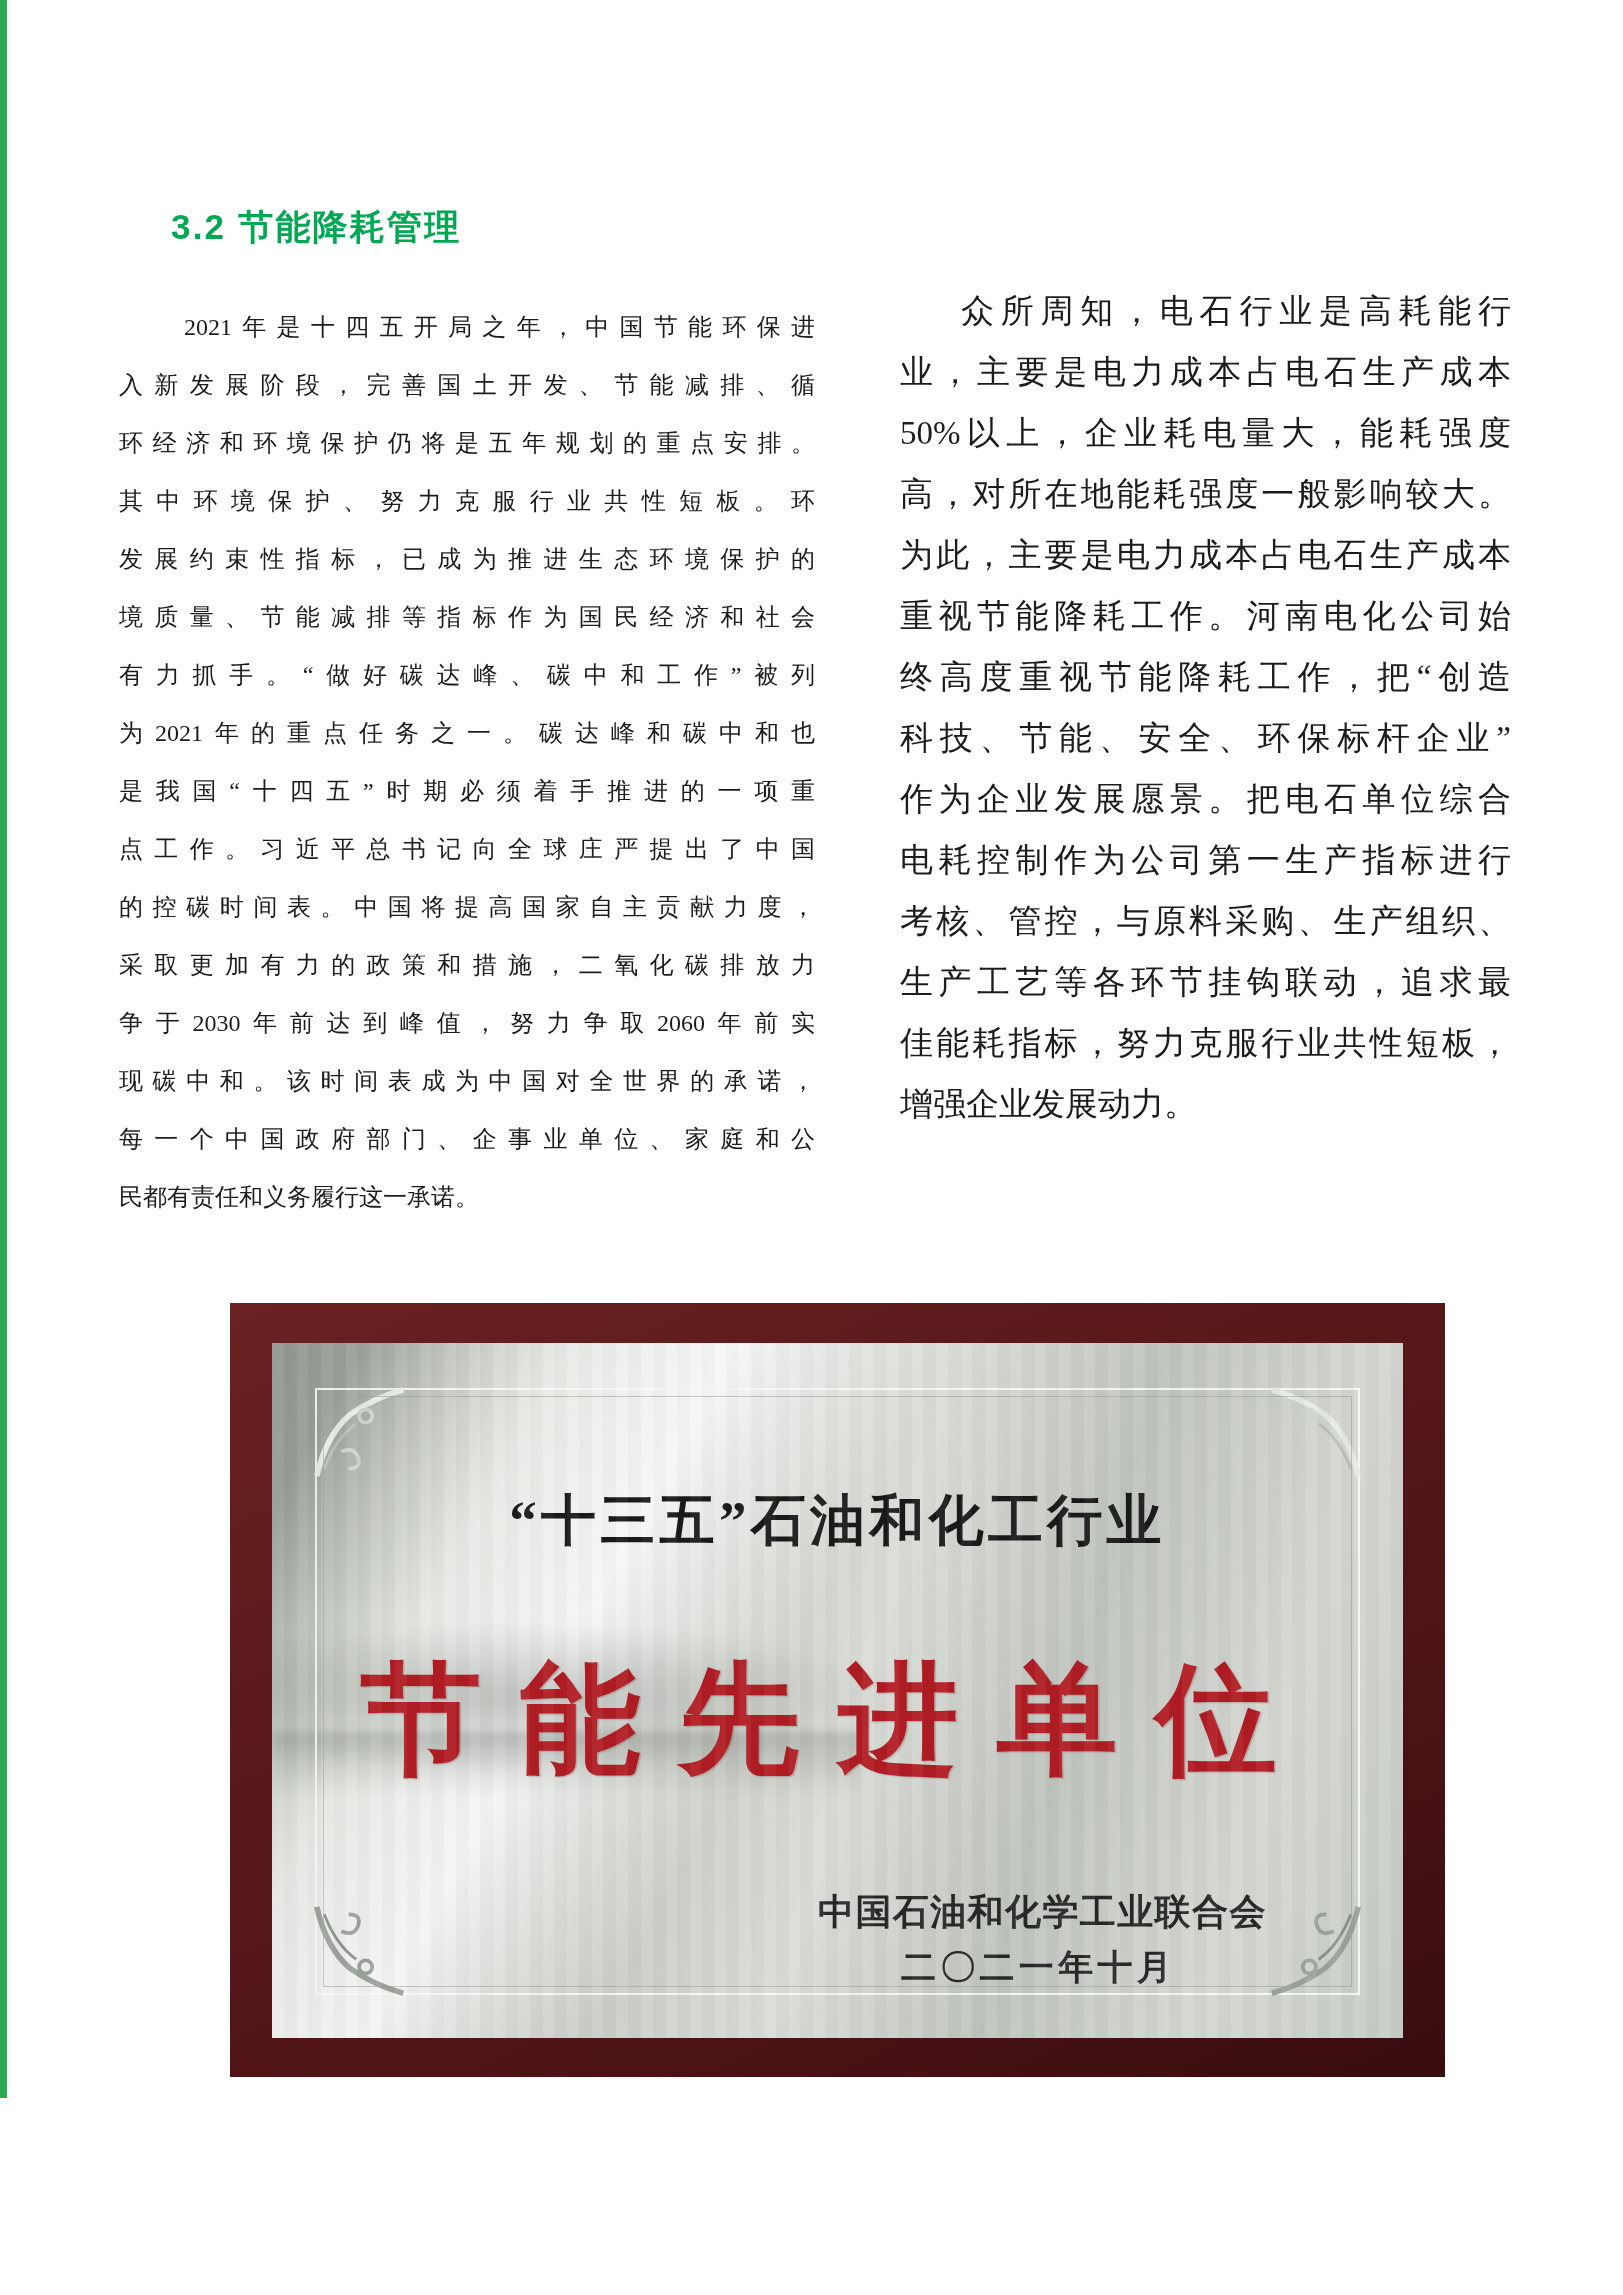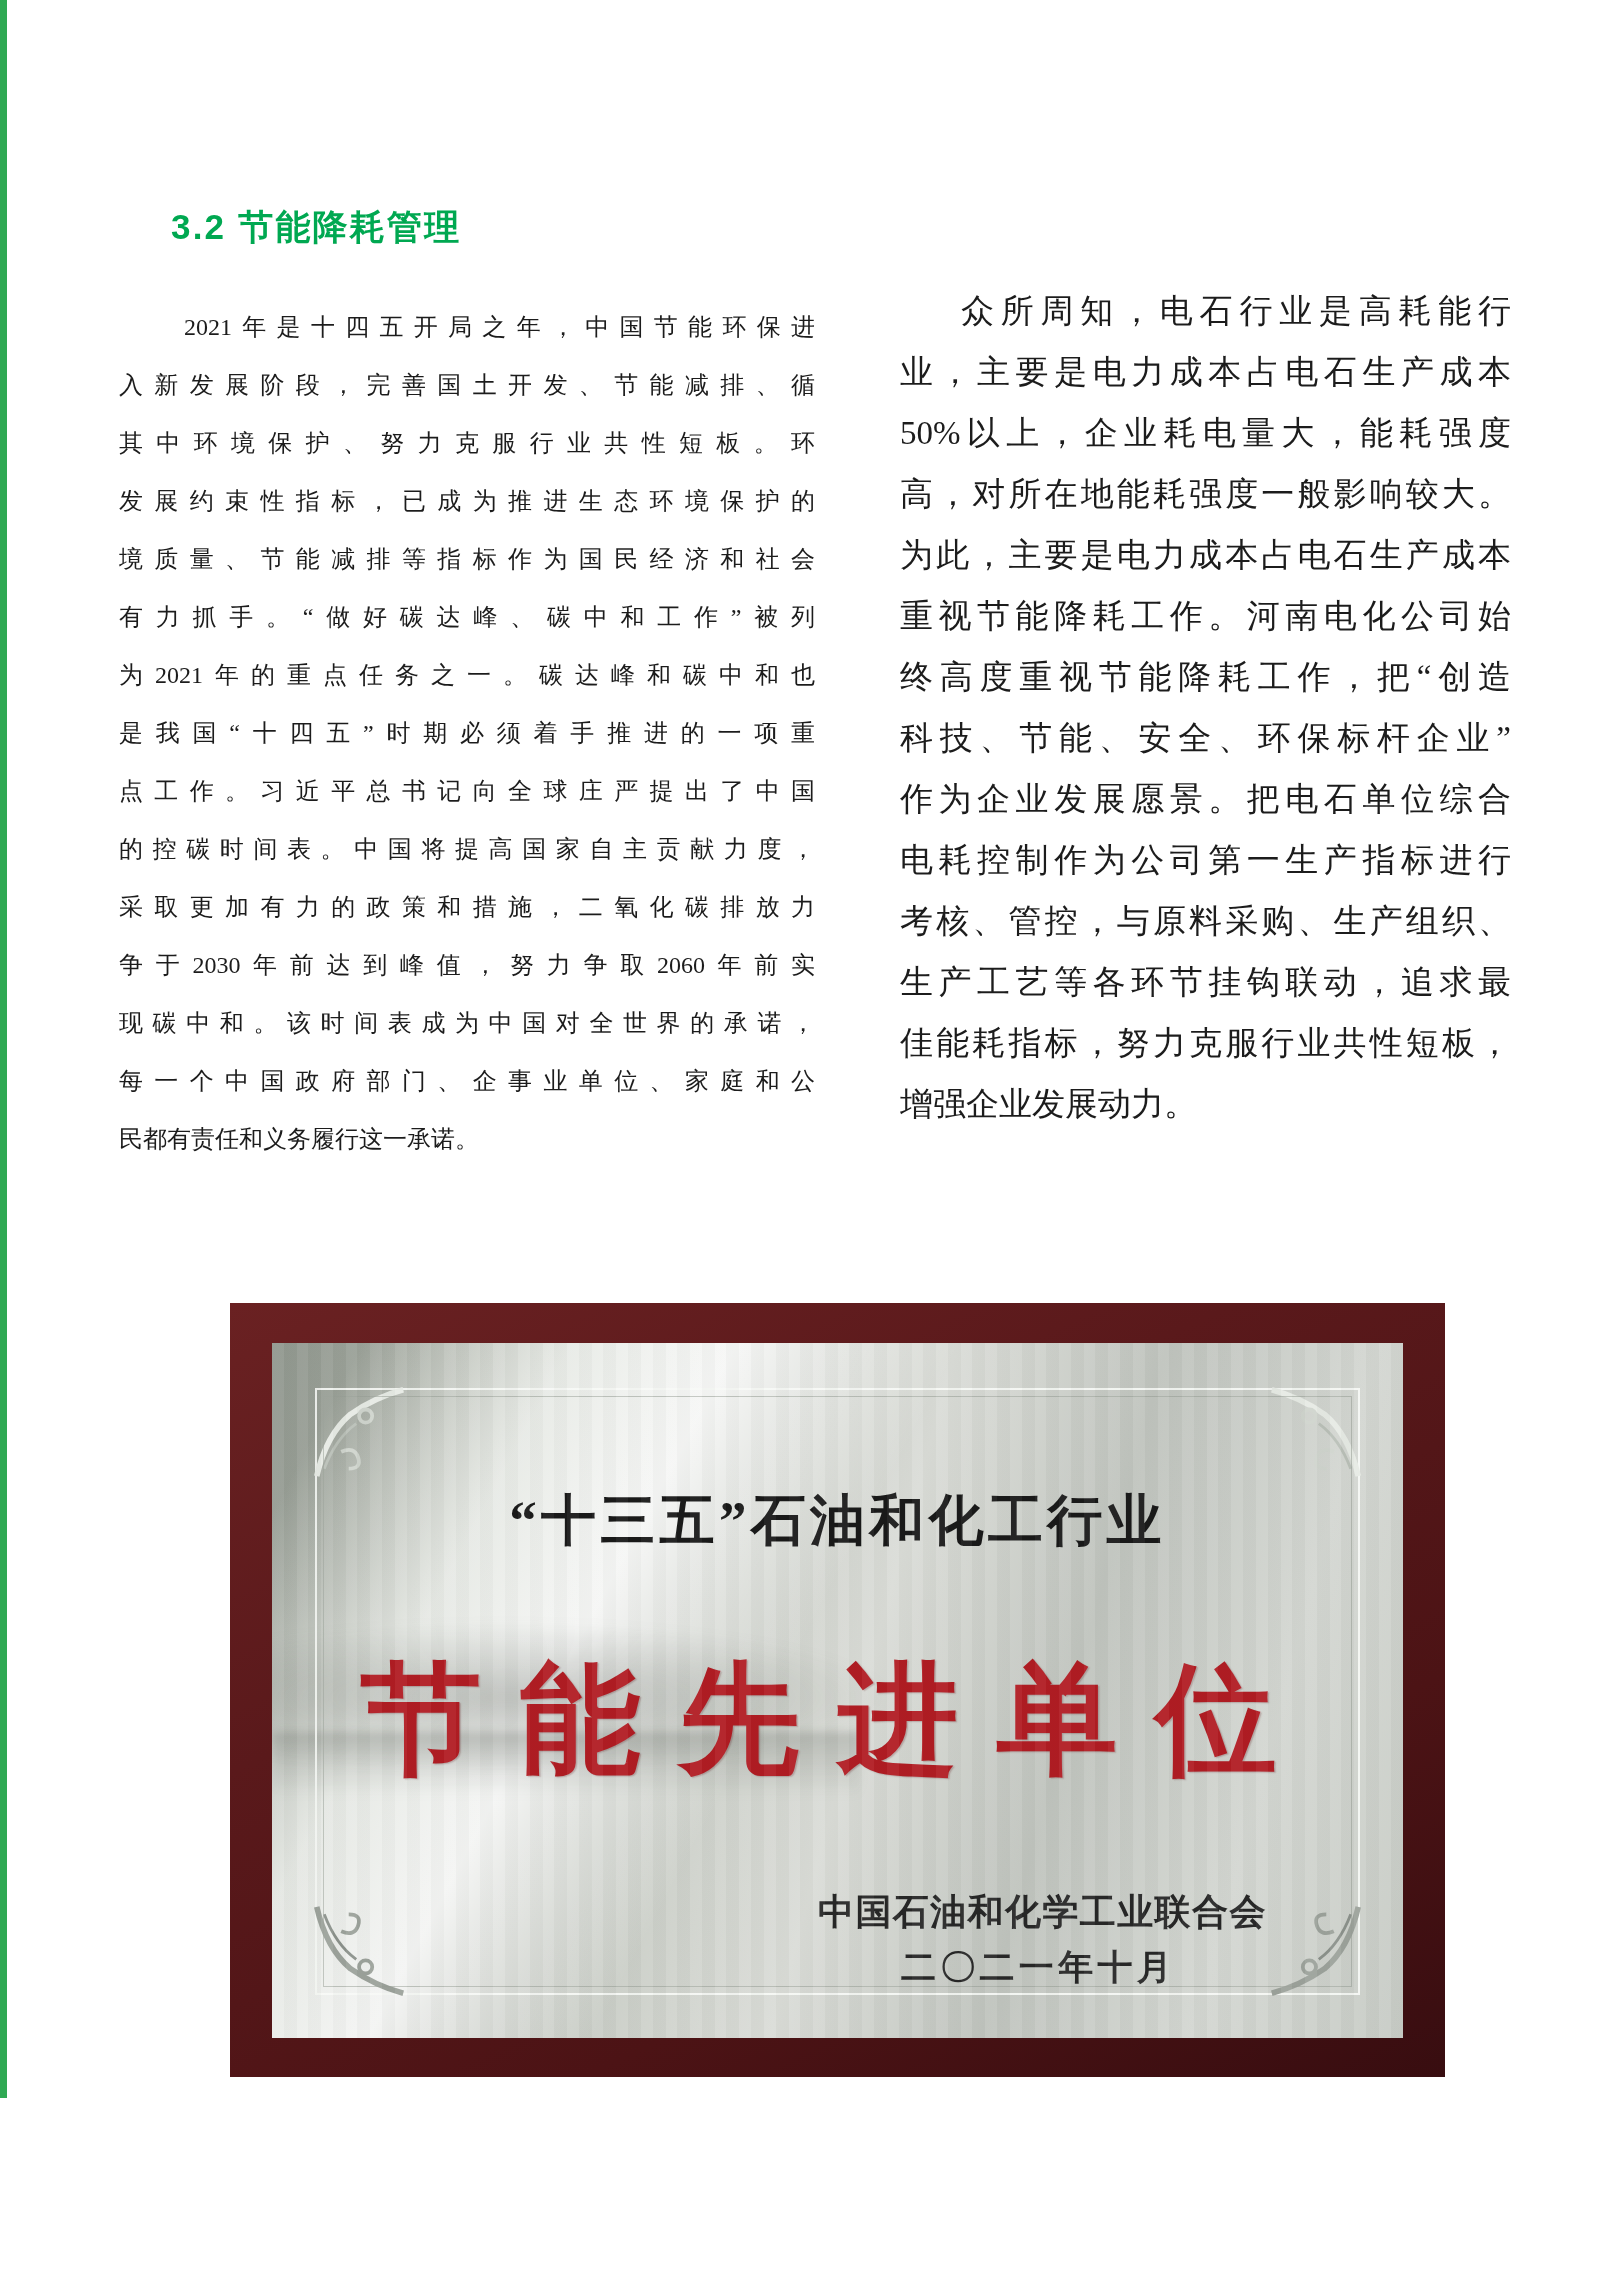--- a/index.html
+++ b/index.html
@@ -80,20 +80,21 @@
 
 <div class="page">
 
   <div class="green-strip"></div>
 
   <div class="heading">3.2  节能降耗管理</div>
 
   <div class="col col-left">
       <div class="tline">2021年是十四五开局之年，中国节能环保进</div>
       <div class="tline">入新发展阶段，完善国土开发、节能减排、循</div>
+      <div class="tline">环经济和环境保护仍将是五年规划的重点安排。</div>
       <div class="tline">其中环境保护、努力克服行业共性短板。环</div>
       <div class="tline">发展约束性指标，已成为推进生态环境保护的</div>
       <div class="tline">境质量、节能减排等指标作为国民经济和社会</div>
       <div class="tline">有力抓手。“做好碳达峰、碳中和工作”被列</div>
       <div class="tline">为2021年的重点任务之一。碳达峰和碳中和也</div>
       <div class="tline">是我国“十四五”时期必须着手推进的一项重</div>
       <div class="tline">点工作。习近平总书记向全球庄严提出了中国</div>
       <div class="tline">的控碳时间表。中国将提高国家自主贡献力度，</div>
       <div class="tline">采取更加有力的政策和措施，二氧化碳排放力</div>
       <div class="tline">争于2030年前达到峰值，努力争取2060年前实</div>

